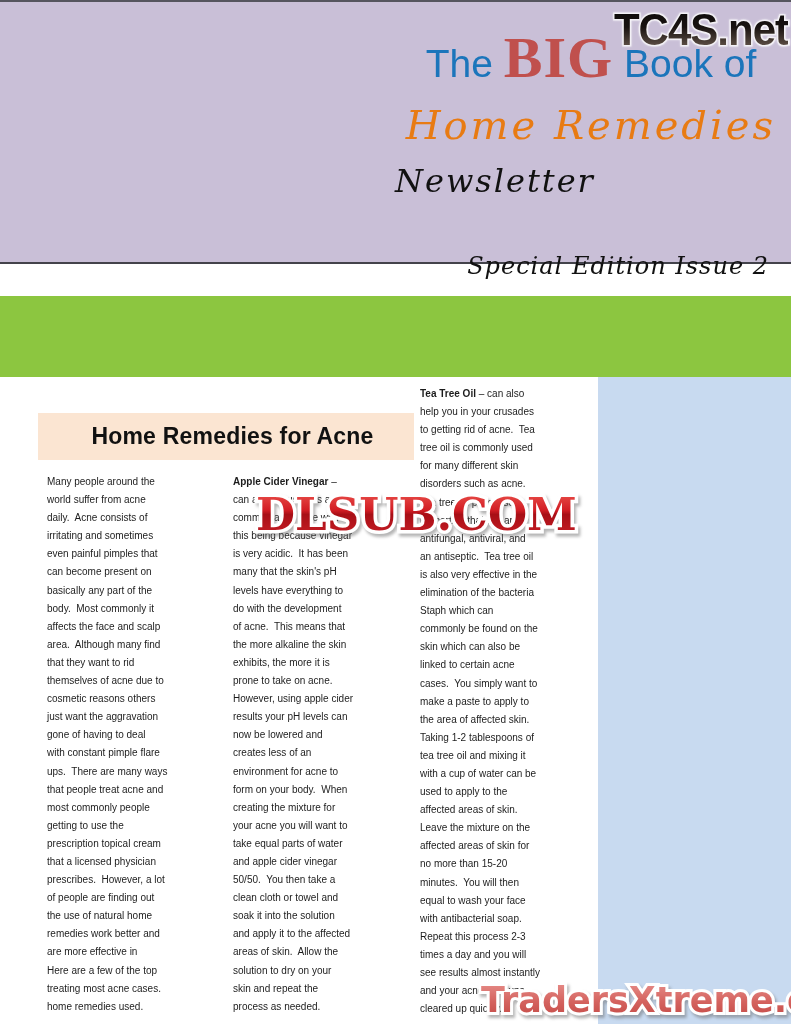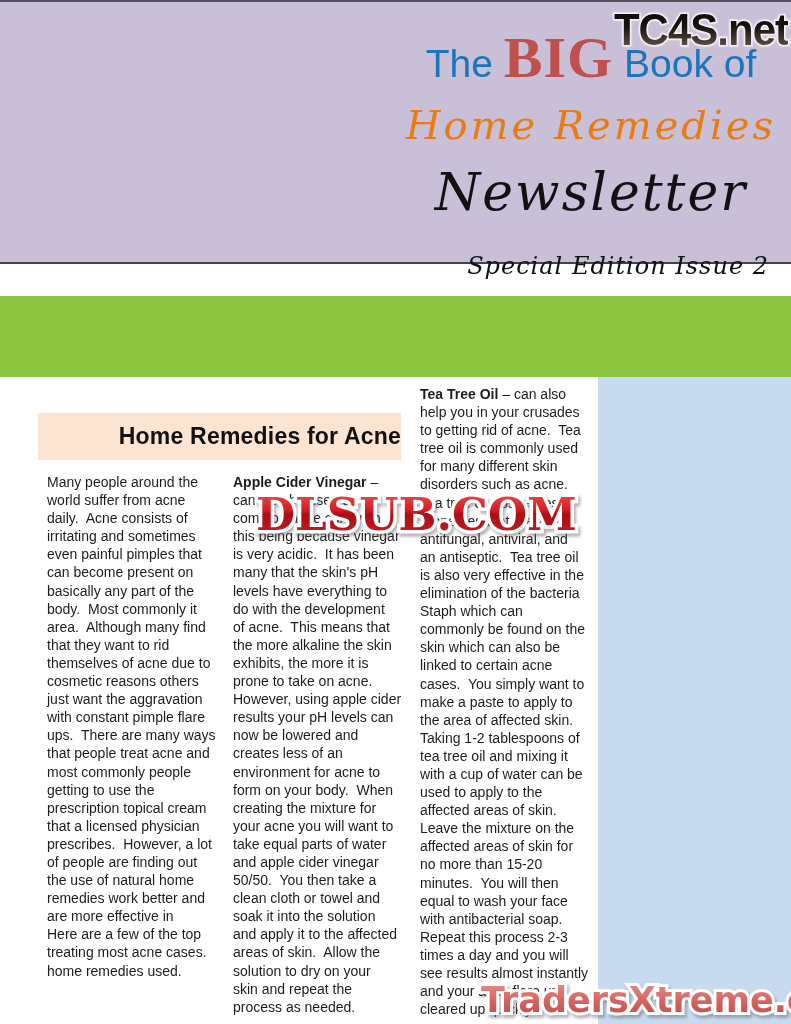--- a/index.html
+++ b/index.html
@@ -13,42 +13,42 @@
   .mast-inner { position:absolute; left:395px; top:0; width:392px; height:100%; }
   .mh-line1 { position:absolute; left:0; top:22px; width:100%; text-align:center;
               white-space:nowrap; }
   .mh-the, .mh-bookof { font-size:39px; color:#1b75bb; font-weight:500;
               font-family:"Liberation Sans", sans-serif; }
   .mh-big { font-size:58px; color:#c0504d; font-weight:bold;
             font-family:"Liberation Serif", serif; letter-spacing:1px; }
   .mh-line2 { position:absolute; left:-10px; top:100px; width:105%; text-align:center;
               font-family:"DejaVu Serif", serif; font-style:italic; font-weight:500;
               font-size:40px; color:#e87b13; letter-spacing:3px; white-space:nowrap; }
-  .mh-line3 { position:absolute; left:0; top:160px; width:100%; text-align:center;
+  .mh-line3 { position:absolute; left:0; top:160px; width:100%; text-align:left;
               font-family:"DejaVu Serif", serif; font-style:italic;
-              font-size:52px; color:#111; letter-spacing:2px; }
+              font-size:32px; color:#111; letter-spacing:2px; }
   .mh-line4 { position:absolute; right:18px; top:238px; text-align:right;
               font-family:"DejaVu Serif", serif; font-style:italic;
               font-size:24px; color:#111; letter-spacing:1px;margin-top:12px; }
 
   
   .green-band { position:absolute; left:0; top:296px; width:791px; height:81px;
                 background:#8cc640; }
 
   
   .content { position:absolute; left:0; top:377px; width:791px; height:647px;
              background:#ffffff; }
   .blue-panel { position:absolute; left:598px; top:0; width:193px; height:647px;
                 background:#c8daf0; }
   .article-title-box { position:absolute; left:38px; top:36px; width:363px; height:47px;
-                background:#fbe5d2; display:flex; align-items:center; justify-content:flex-end; }
+                background:#fbe5d2; display:flex; align-items:center; justify-content:center;padding-left:13px; }
   .article-title-box h1 { margin:0; font-size:23px; font-weight:bold; color:#111;
                 font-family:"Liberation Sans", sans-serif; letter-spacing:.2px; }
 
-  .col { position:absolute; font-size:14px; line-height:18.1px; color:#1c1c1c; }
+  .col { position:absolute; font-size:10px; line-height:18.1px; color:#1c1c1c; }
   .col .line { white-space:pre; }
   .col .line b { font-weight:bold; }
   .col1 { left:47px;  top:96px;  width:185px; }
   .col2 { left:233px; top:96px;  width:185px; }
   .col3 { left:420px; top:8px;   width:165px; }
 
   
   .wm { position:absolute; white-space:nowrap; font-weight:900;
         filter:drop-shadow(2px 3px 1.5px rgba(90,90,90,.45)); }
   .wm .stroke { position:absolute; left:0; top:0; color:#fff;
@@ -102,25 +102,27 @@
 
   <div class="col col1">
       <div class="line">Many people around the</div>
       <div class="line">world suffer from acne</div>
       <div class="line">daily.  Acne consists of</div>
       <div class="line">irritating and sometimes</div>
       <div class="line">even painful pimples that</div>
       <div class="line">can become present on</div>
       <div class="line">basically any part of the</div>
       <div class="line">body.  Most commonly it</div>
+      <div class="line">affects the face and scalp</div>
       <div class="line">area.  Although many find</div>
       <div class="line">that they want to rid</div>
       <div class="line">themselves of acne due to</div>
       <div class="line">cosmetic reasons others</div>
       <div class="line">just want the aggravation</div>
+      <div class="line">gone of having to deal</div>
       <div class="line">with constant pimple flare</div>
       <div class="line">ups.  There are many ways</div>
       <div class="line">that people treat acne and</div>
       <div class="line">most commonly people</div>
       <div class="line">getting to use the</div>
       <div class="line">prescription topical cream</div>
       <div class="line">that a licensed physician</div>
       <div class="line">prescribes.  However, a lot</div>
       <div class="line">of people are finding out</div>
       <div class="line">the use of natural home</div>

